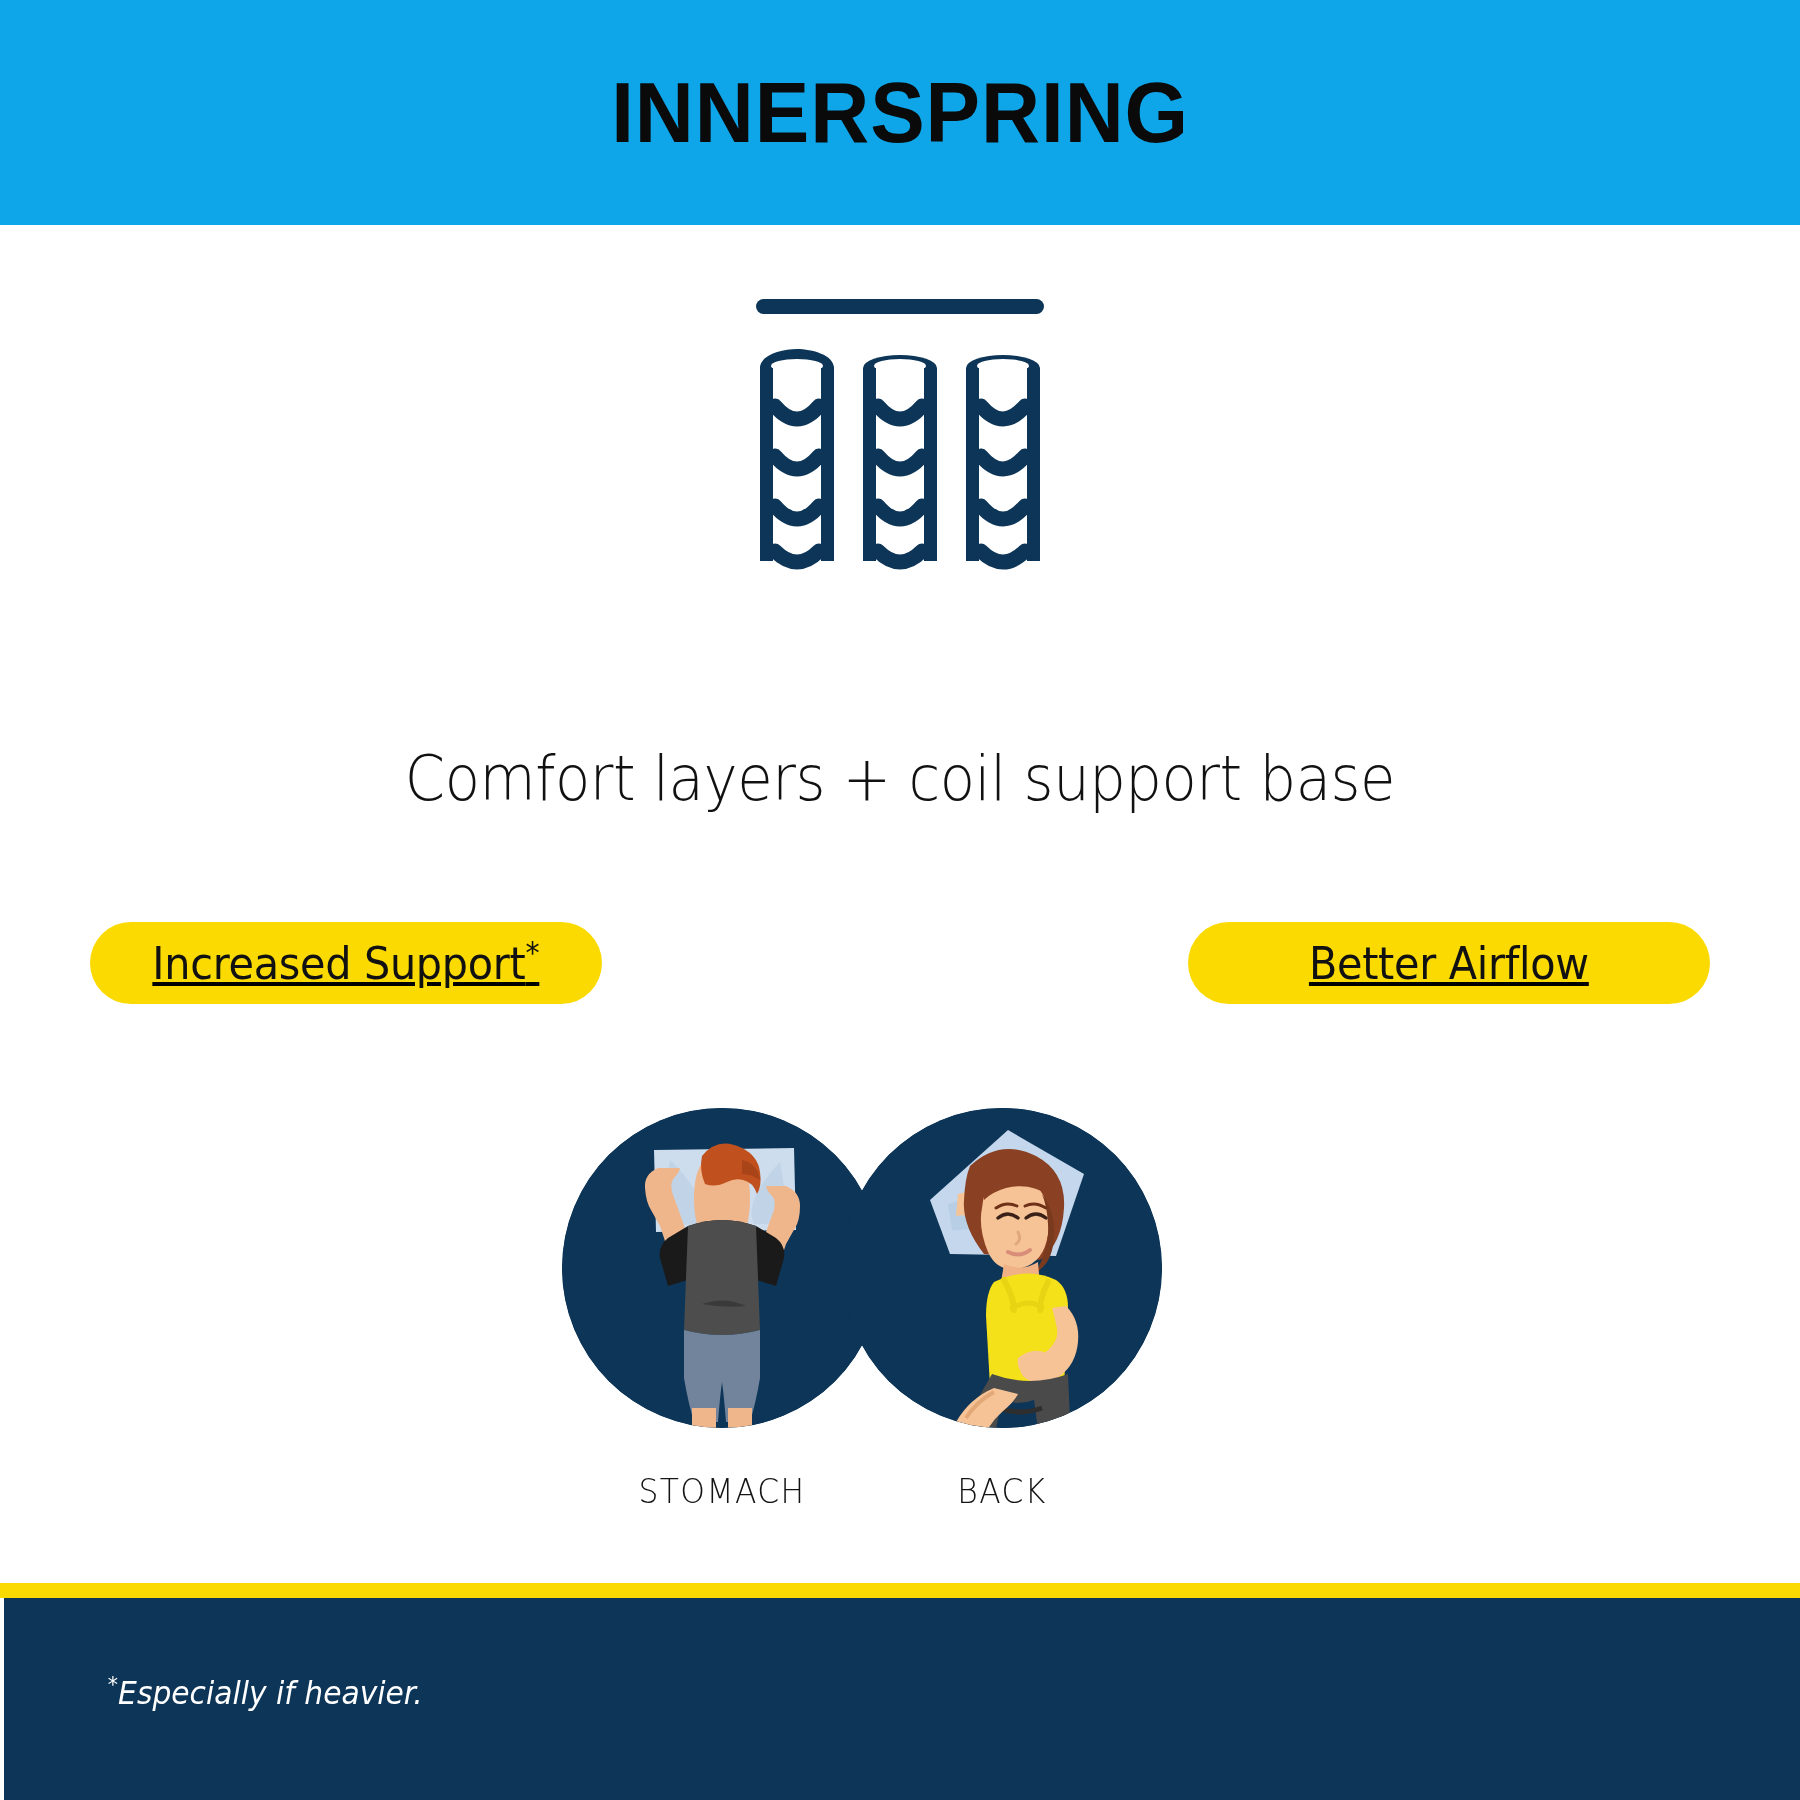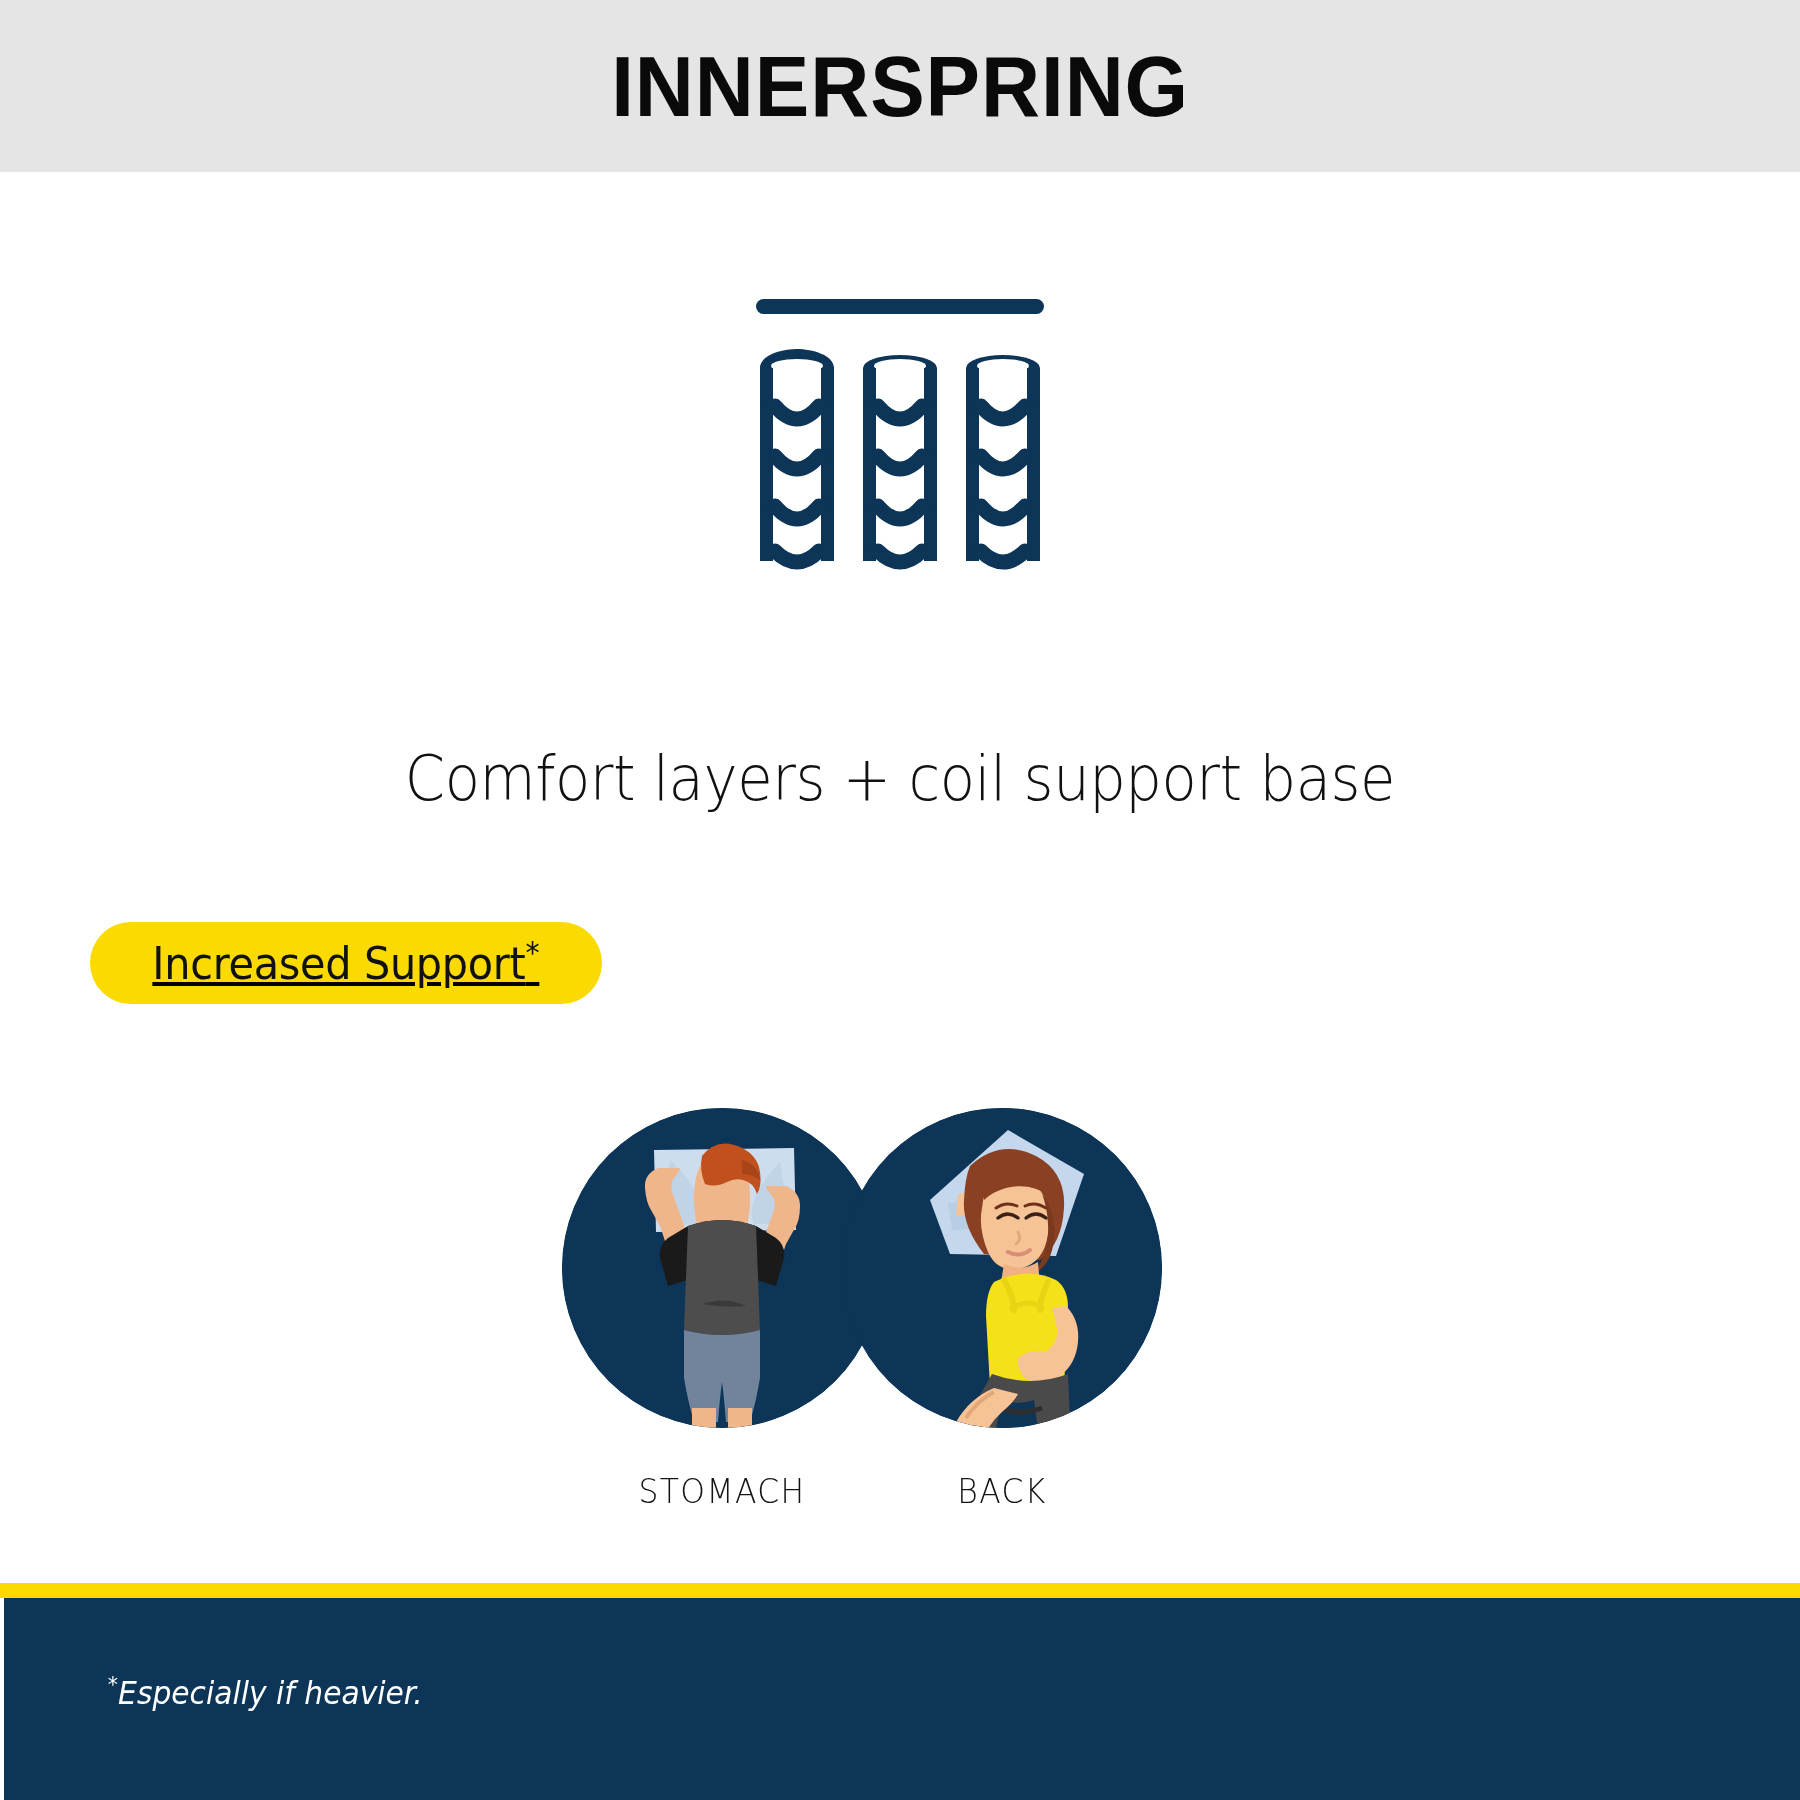--- a/index.html
+++ b/index.html
@@ -7,22 +7,22 @@
   body {
     background:#ffffff;
     font-family:"Liberation Sans", sans-serif;
     overflow:hidden;
     position:relative;
   }
 
   
   .header-band {
     position:absolute; left:0; top:0;
-    width:1800px; height:172px;
-    background:#e5e5e5;
+    width:1800px; height:225px;
+    background:#0ea5e9;
     display:flex; align-items:center; justify-content:center;
   }
   .header-title {
     font-family:"Liberation Sans", sans-serif;
     font-weight:bold;
     font-size:86px;
     letter-spacing:1px;
     color:#0a0a0a;
     transform:scaleX(0.95);
   }
@@ -191,20 +191,23 @@
 
 <div class="tagline">Comfort layers + coil support base</div>
 
 <div class="pill-row">
 
   <div class="pill pill-1">
     <span class="pill-label"><span>Increased Support</span><span class="pill-star">*</span></span>
   </div>
 
 
+  <div class="pill pill-3">
+    <span class="pill-label"><span>Better Airflow</span></span>
+  </div>
 
 </div>
 
 <div class="sleepers">
 
   <div class="sleeper-col stomach">
     <div class="circle-holder">
       <svg width="320" height="320" viewBox="0 0 320 320" xmlns="http://www.w3.org/2000/svg">
         <circle cx="160" cy="160" r="160" fill="#0D3557"></circle>
 

